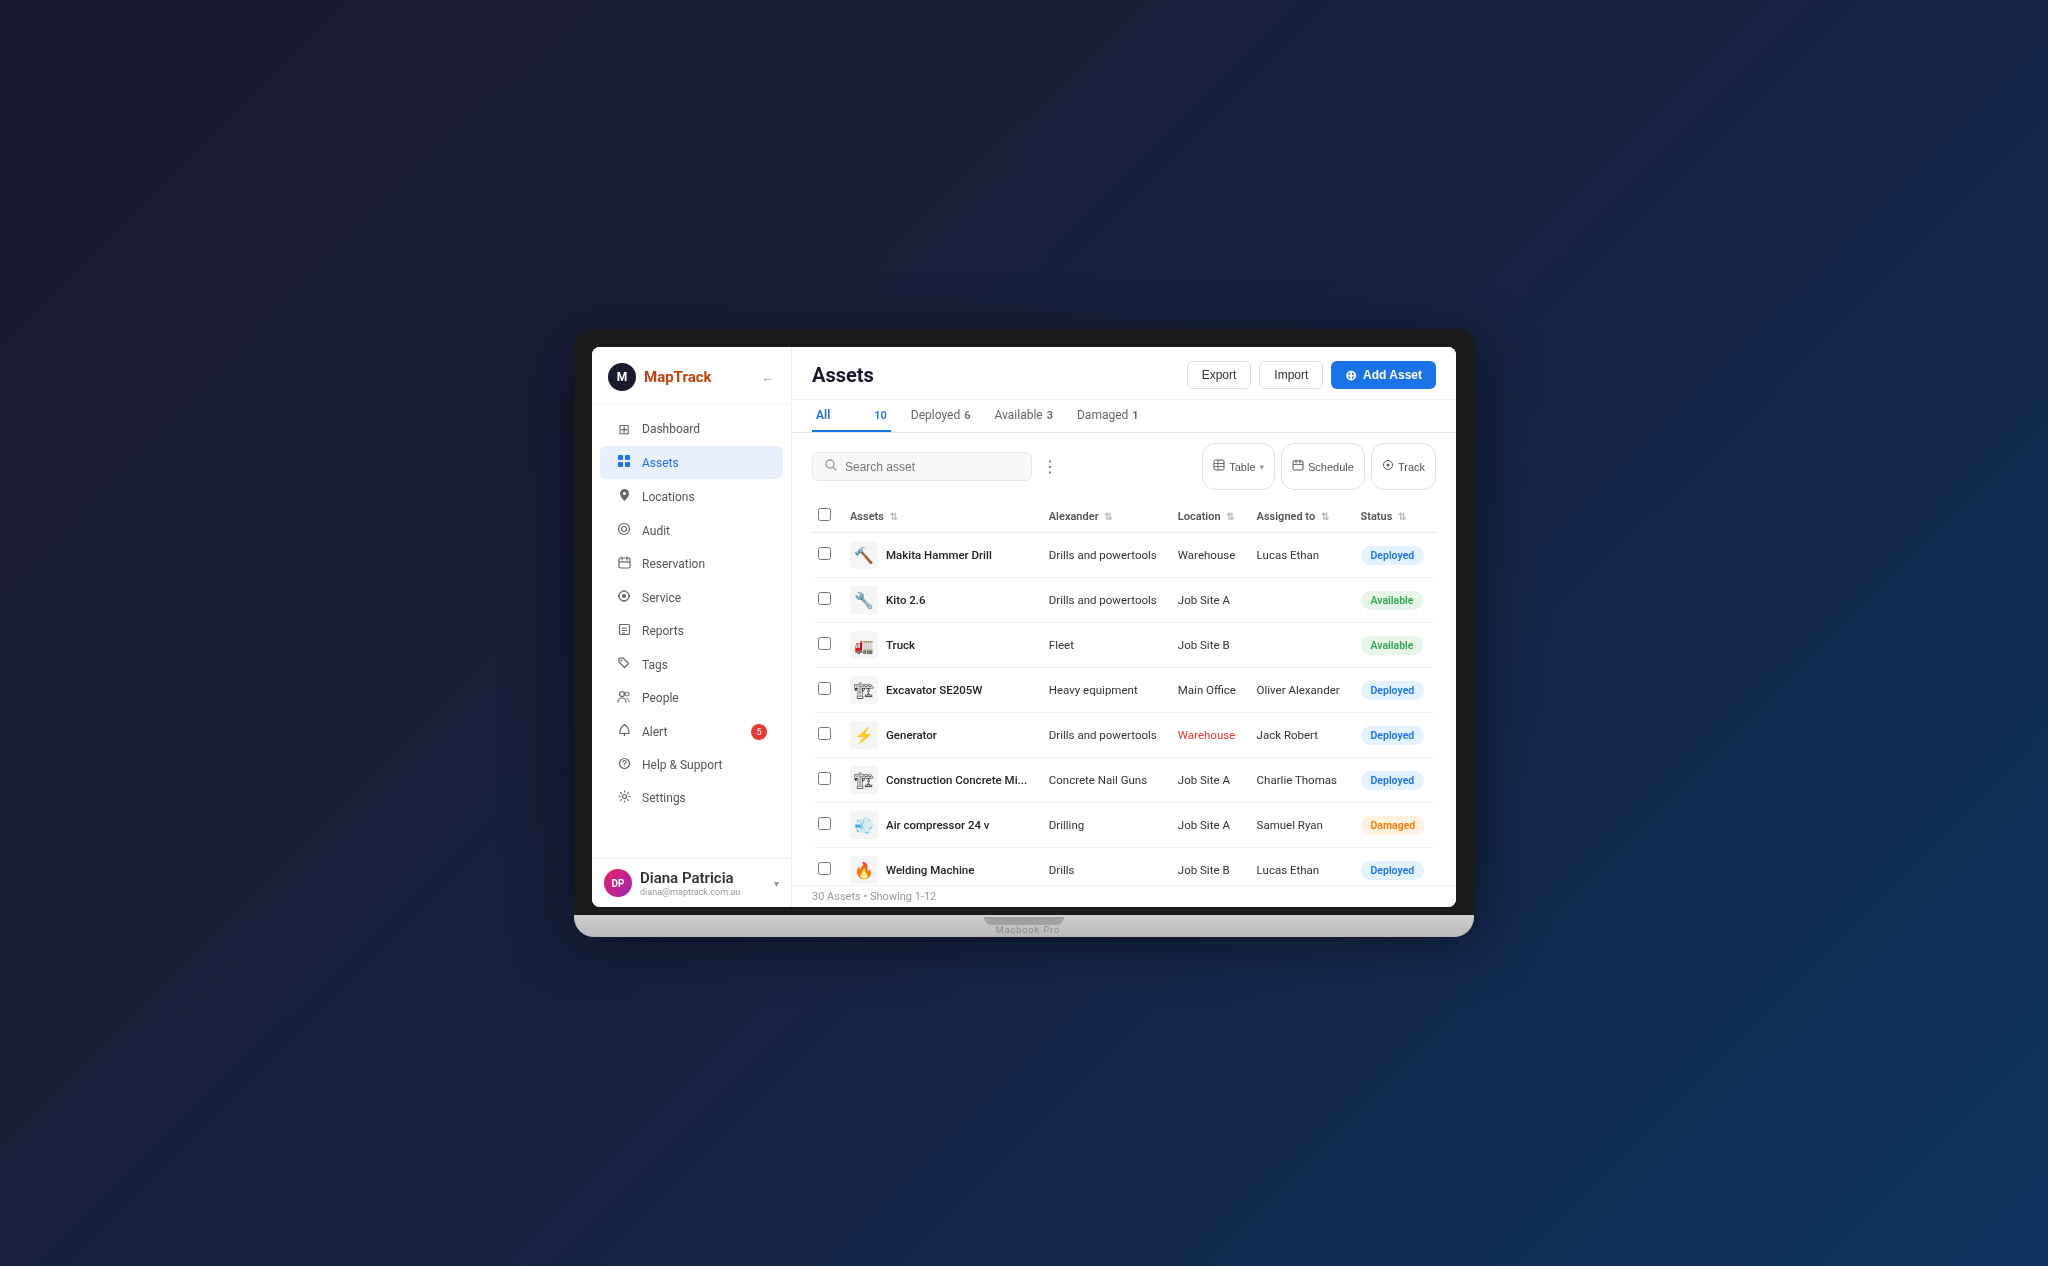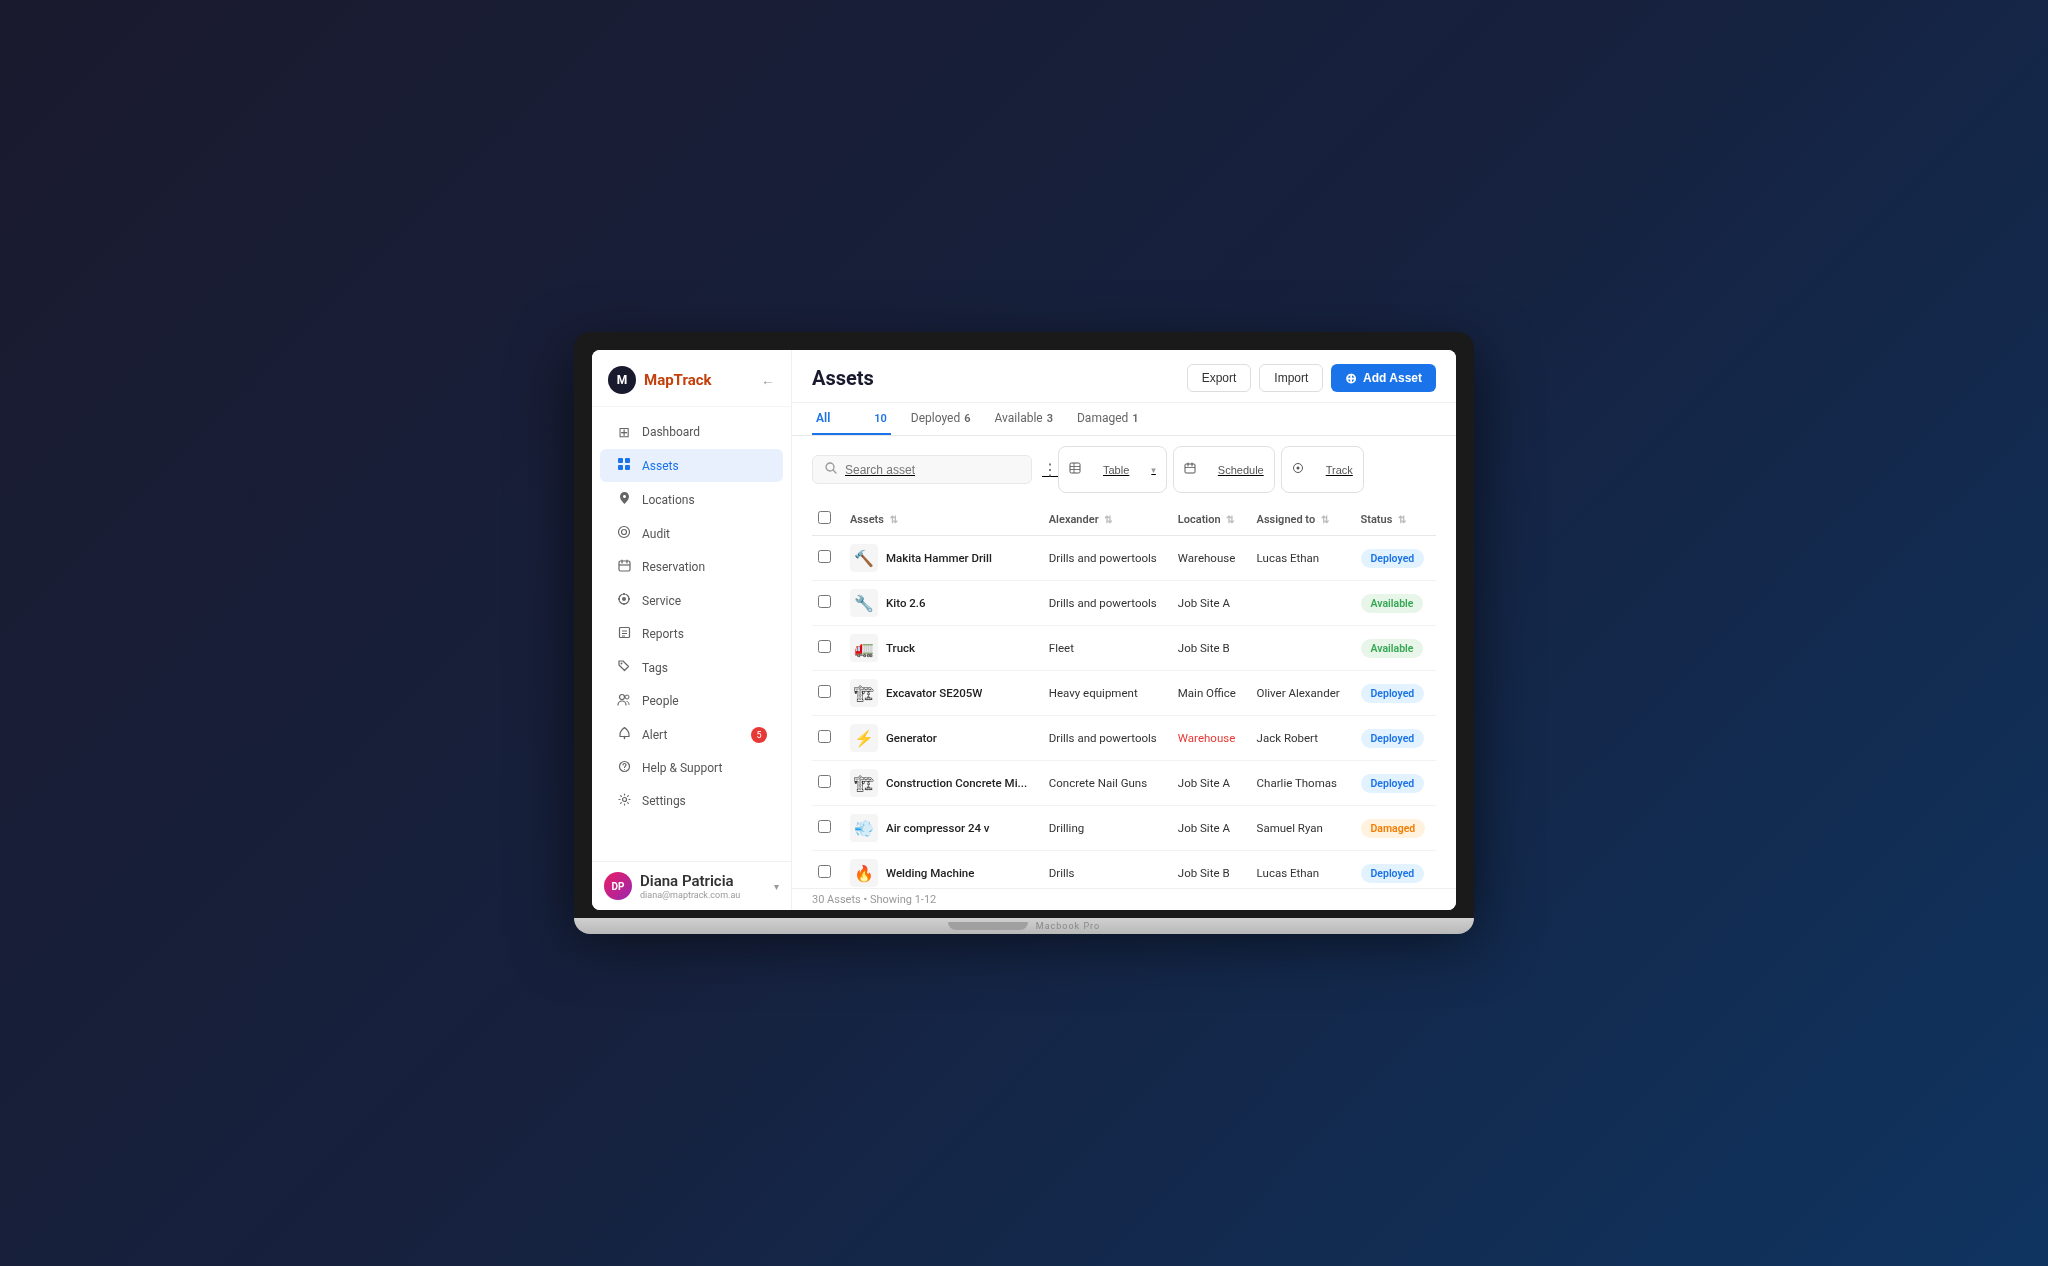--- a/index.html
+++ b/index.html
@@ -23,25 +23,26 @@
     }
     .laptop-screen {
       background: #fff;
       border-radius: 8px;
       overflow: hidden;
       display: flex;
       height: 560px;
     }
     .laptop-base {
       background: linear-gradient(180deg, #d0d0d0 0%, #b8b8b8 100%);
-      height: 16px;
+      height: 22px;
       border-radius: 0 0 20px 20px;
       display: flex;
       align-items: center;
       justify-content: center;
+      flex-direction: column;
     }
     .laptop-notch {
       width: 80px;
       height: 8px;
       background: #a0a0a0;
       border-radius: 0 0 8px 8px;
     }
     .laptop-base-label {
       position: absolute;
       bottom: 8px;
@@ -232,22 +233,22 @@
     .tab-count {
       font-size: 11px;
       font-weight: 600;
     }
     .tab.active .tab-count { color: #1a73e8; margin-left: 40px; }
 
     
     .toolbar {
       display: flex;
       align-items: center;
+      justify-content: space-between;
       padding: 10px 20px;
-      text-decoration: underline;
     }
     .search-box {
       display: flex;
       align-items: center;
       gap: 8px;
       background: #f8f8f8;
       border: 1px solid #e8e8e8;
       border-radius: 6px;
       padding: 6px 12px;
       width: 220px;
@@ -263,24 +264,24 @@
     }
     .more-icon { color: #666; font-size: 16px; cursor: pointer; margin-left: 4px; }
     .view-controls {
       display: flex;
       align-items: center;
       gap: 6px;
     }
     .view-btn {
       display: flex;
       align-items: center;
-      gap: 22px;
+      gap: 4px;
       padding: 15px 10px;
       border: 1px solid #e0e0e0;
-      border-radius: 8px;
+      border-radius: 13px;
       font-size: 11px;
       color: #555;
       cursor: pointer;
       background: #fff;
     }
     .view-btn .icon { font-size: 12px; color: #666; }
 
     
     .table-container {
       flex: 1;

